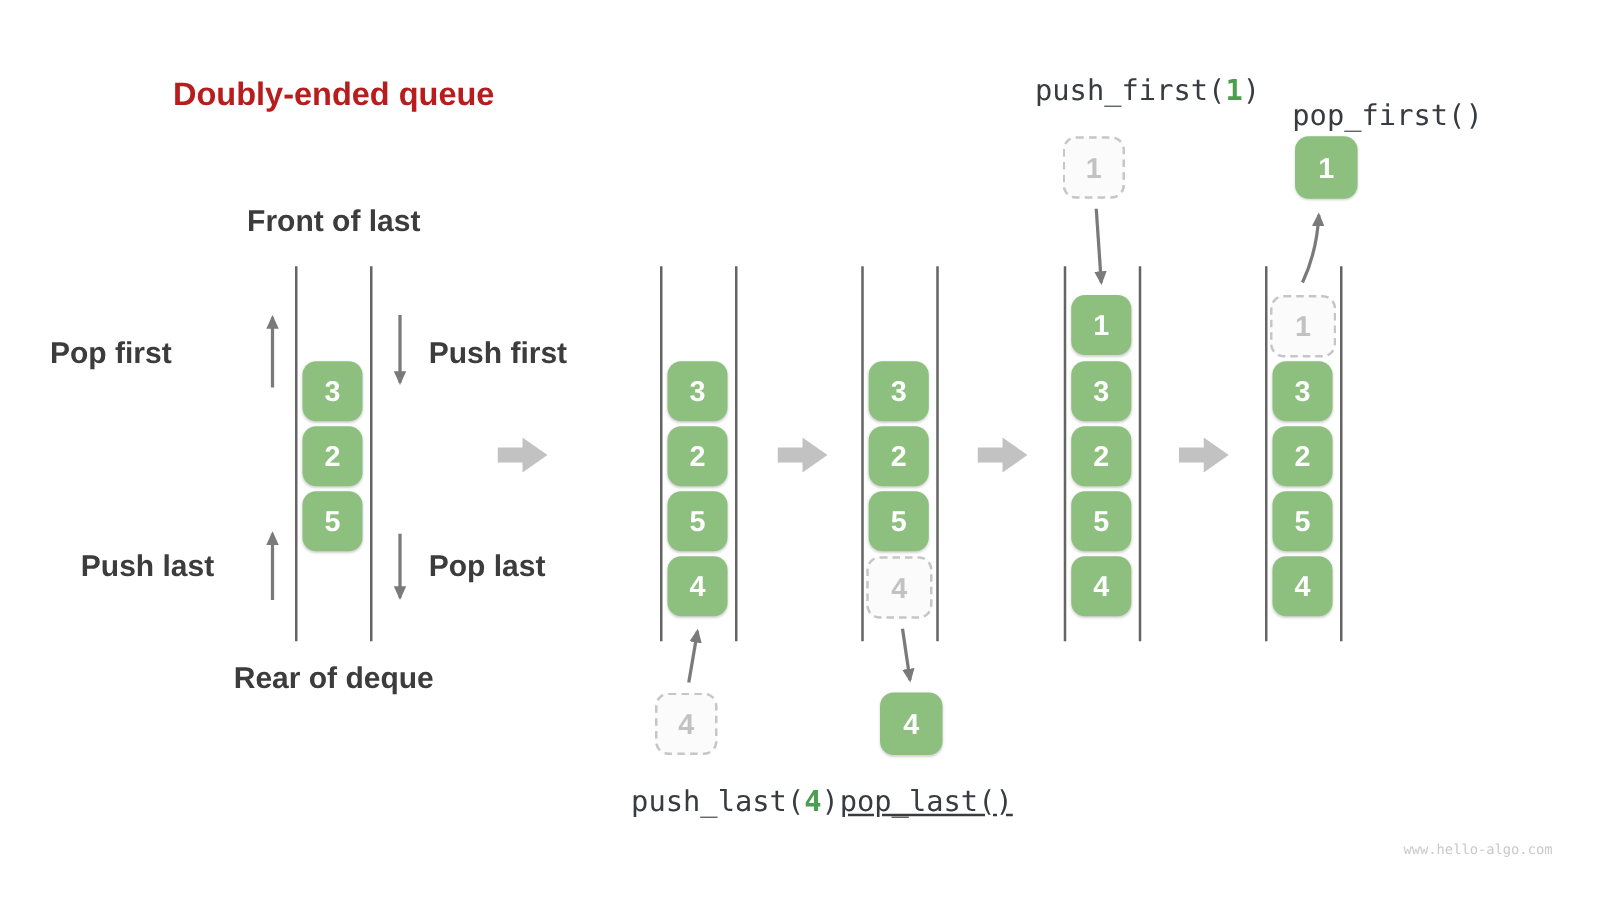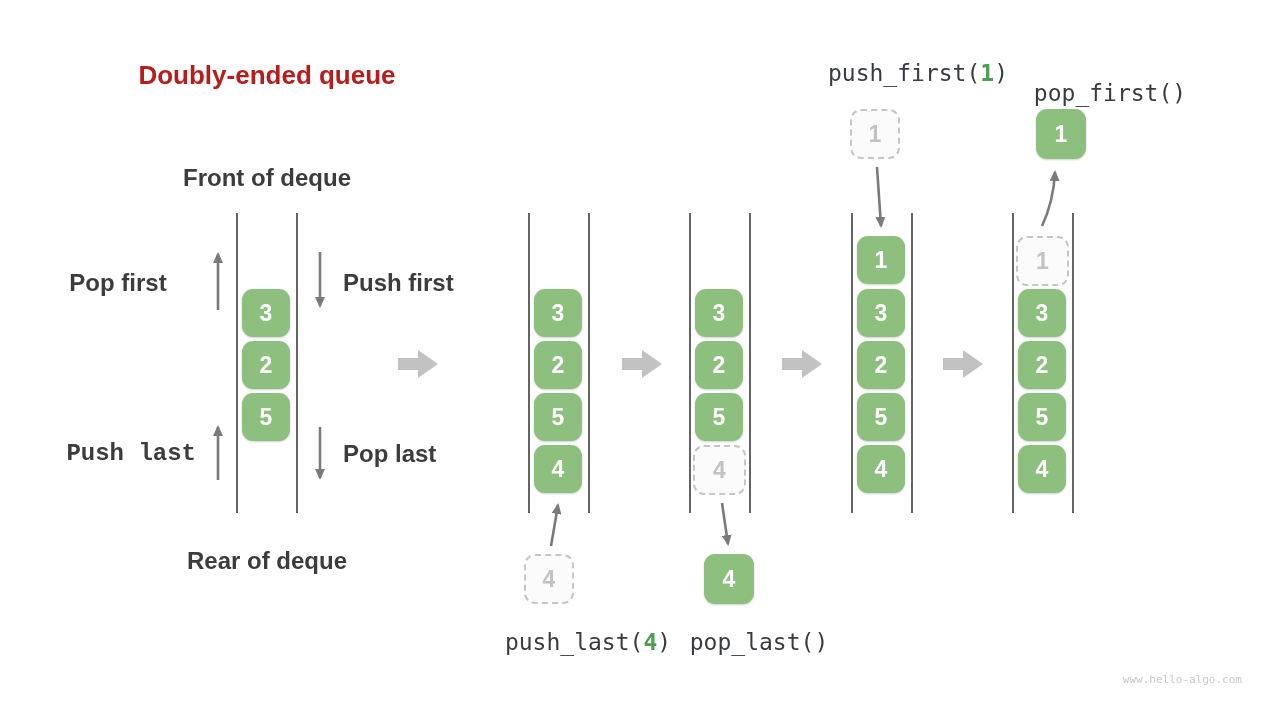--- a/index.html
+++ b/index.html
@@ -108,26 +108,26 @@
     <path d="M218,480 L218,427" stroke="#7a7a7a" stroke-width="2.6" fill="none" marker-end="url(#ah)"></path>
     <path d="M320,427 L320,478" stroke="#7a7a7a" stroke-width="2.6" fill="none" marker-end="url(#ah)"></path>
     <path d="M551,546 L558,505" stroke="#7a7a7a" stroke-width="2.6" fill="none" marker-end="url(#ah)"></path>
     <path d="M722,503 L728,544" stroke="#7a7a7a" stroke-width="2.6" fill="none" marker-end="url(#ah)"></path>
     <path d="M877,167 L881,226" stroke="#7a7a7a" stroke-width="2.6" fill="none" marker-end="url(#ah)"></path>
     <path d="M1042,226 C1049,211 1054,194 1055,172" stroke="#7a7a7a" stroke-width="2.6" fill="none" marker-end="url(#ah)"></path>
   </svg>
 
   <div class="abs title-line" style="top:60px;">Doubly-ended queue</div>
 
-  <div class="abs deque-label" style="top:164px;">Front of deque</div>
-  <div class="abs deque-label" style="top:547px;">Rear of deque</div>
-
-  <div class="abs op-side-label" style="left:40px;top:269px;width:156px;text-align:center;">Pop first</div>
+  <div class="abs deque-label" style="top:164px;">Front of last</div>
+  <div class="abs deque-label" style="top:529px;">Rear of deque</div>
+
+  <div class="abs op-side-label" style="left:40px;top:269px;width:156px;text-align:left;">Pop first</div>
   <div class="abs op-side-label" style="left:343px;top:269px;">Push first</div>
-  <div class="abs op-side-label" style="left:40px;top:440px;width:156px;text-align:right;font-family:Liberation Mono, monospace;">Push last</div>
+  <div class="abs op-side-label" style="left:40px;top:440px;width:156px;text-align:center;">Push last</div>
   <div class="abs op-side-label" style="left:343px;top:440px;">Pop last</div>
 
   <div class="queue" style="left:236px;">
     <div class="cell solid r1">
         <span>3</span>
       </div>
     <div class="cell solid r2">
         <span>2</span>
       </div>
     <div class="cell solid r3">
@@ -221,19 +221,19 @@
       <span>4</span>
     </div>
   <div class="float-cell float-ghost" style="left:850px;top:109px;">
       <span>1</span>
     </div>
   <div class="float-cell float-solid" style="left:1036px;top:109px;">
       <span>1</span>
     </div>
 
   <div class="code-label" style="left:588px;top:629px;"><span>push_last(</span><span class="arg">4</span><span>)</span></div>
-  <div class="code-label" style="left:759px;top:629px;"><span>pop_last()</span></div>
+  <div class="code-label" style="left:741px;top:629px;text-decoration:underline;"><span>pop_last()</span></div>
   <div class="code-label" style="left:918px;top:60px;text-align:right;"><span>push_first(</span><span class="arg">1</span><span>)</span></div>
   <div class="code-label" style="left:1110px;top:60px;margin-top:20px;"><span>pop_first()</span></div>
 
   <div class="watermark">www.hello-algo.com</div>
 
 </div>
 
 </body></html>

